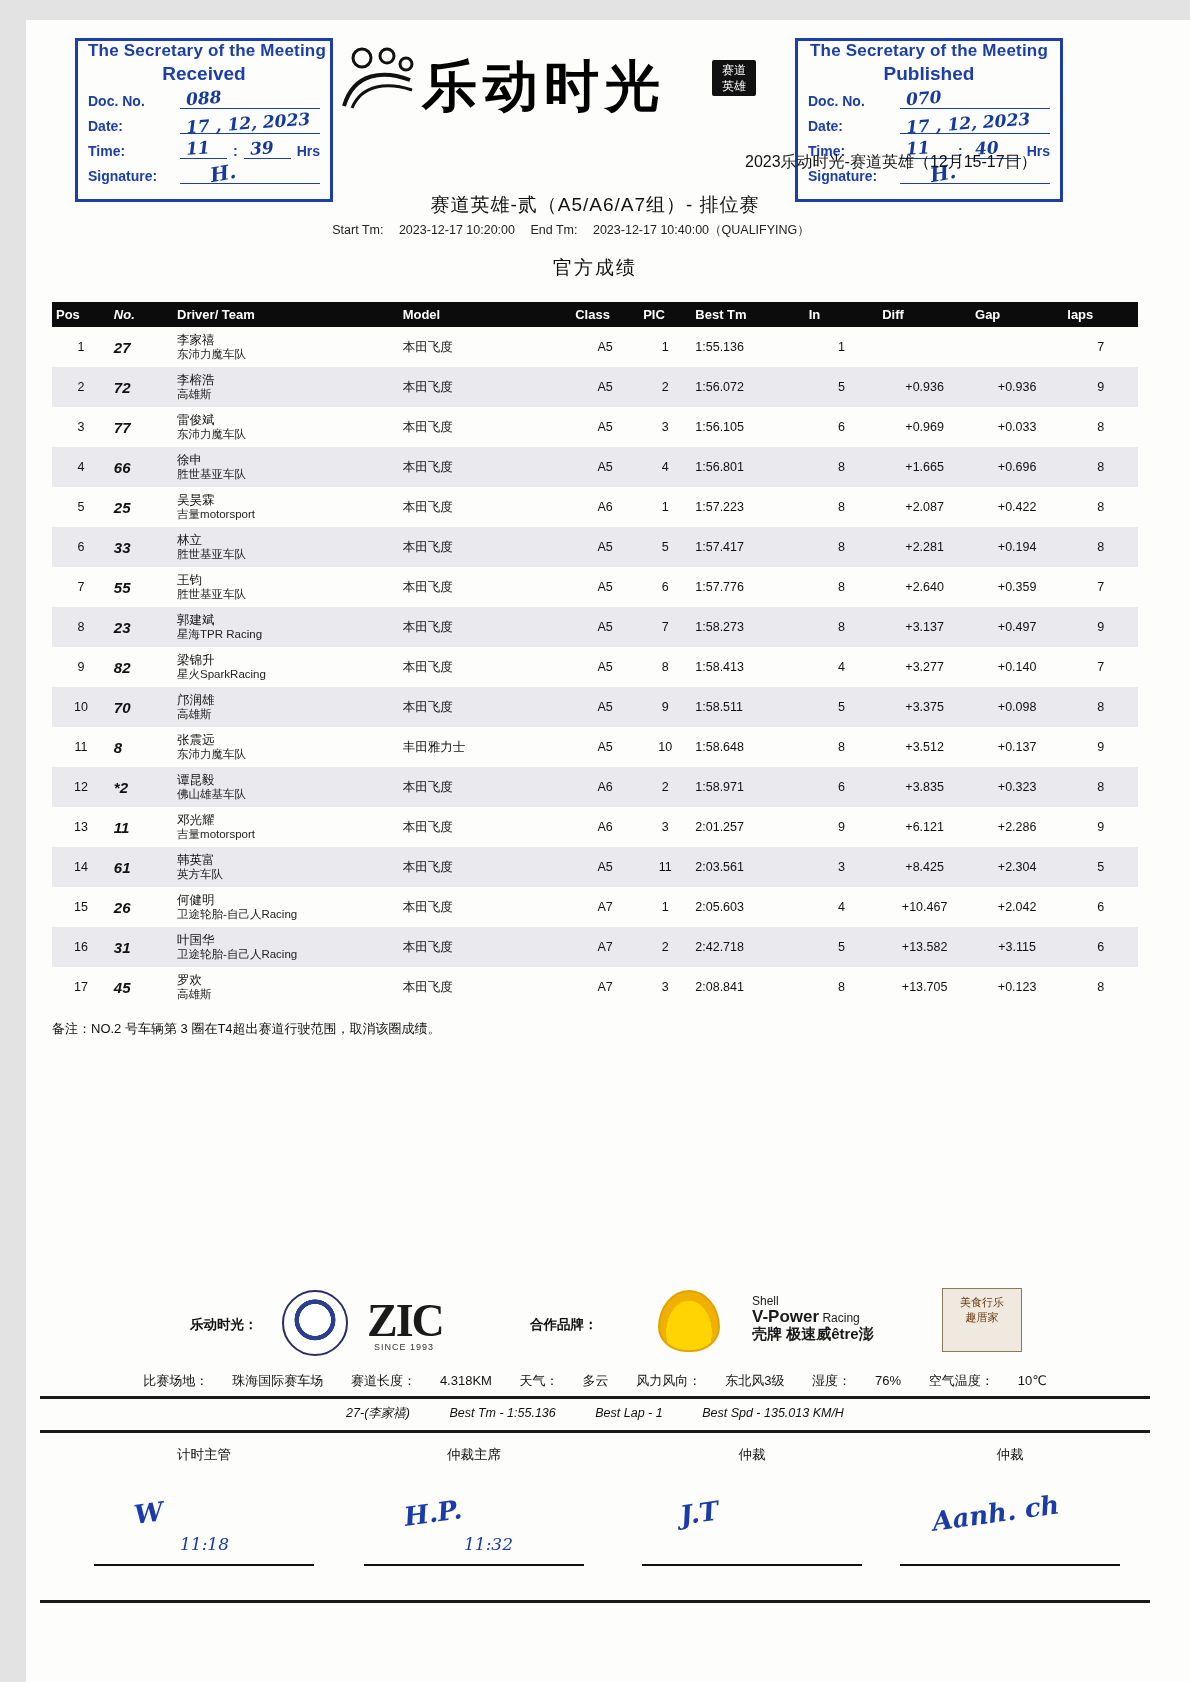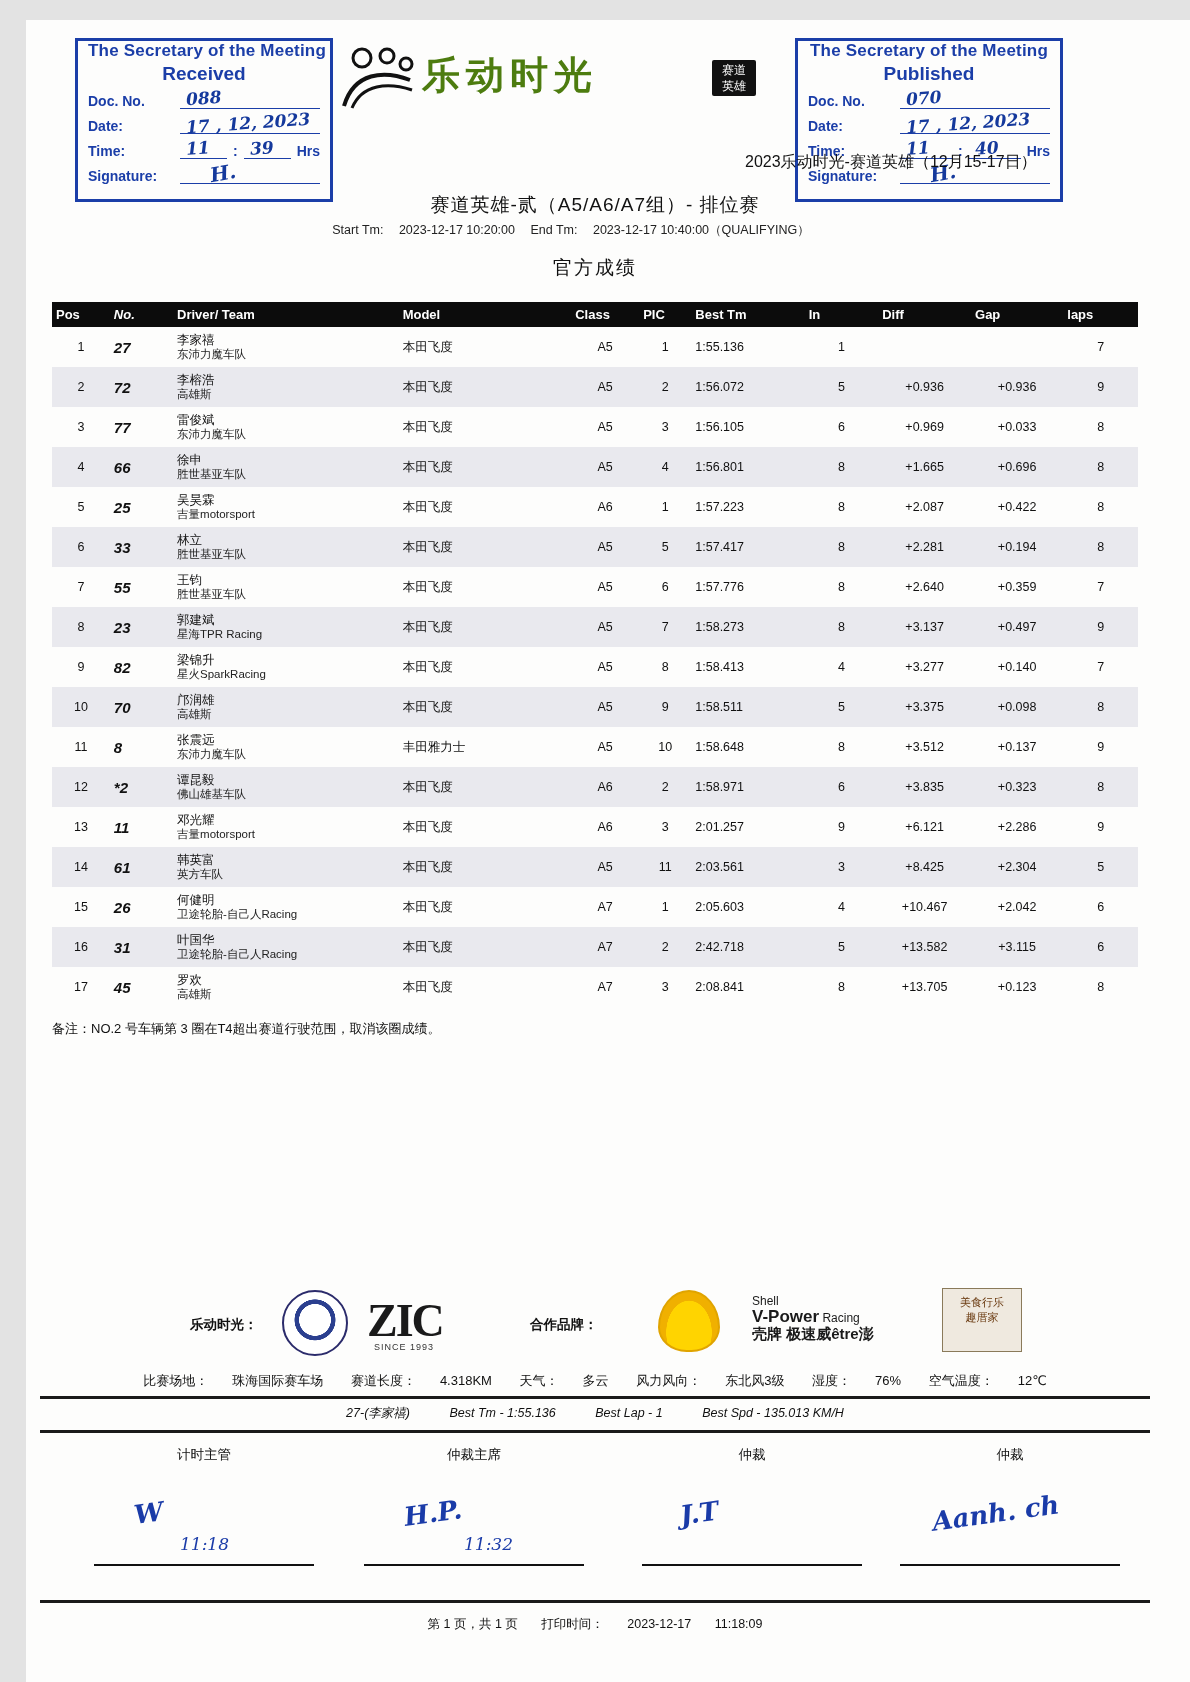--- a/index.html
+++ b/index.html
@@ -48,21 +48,21 @@
   .hand.sig{font-size:20px;left:30px;bottom:-2px;transform:rotate(-10deg);}
 
   #stamp-received{left:75px;top:38px;width:258px;}
   #stamp-published{left:795px;top:38px;width:268px;}
 
   
   .logo-wrap{position:absolute;left:322px;top:42px;width:450px;height:80px;}
   .logo-cn{
     position:absolute;left:100px;top:8px;
     font-family:"DejaVu Sans",sans-serif;
-    font-size:38px;font-weight:bold;letter-spacing:6px;color:#4d7c0f;
+    font-size:55px;font-weight:bold;letter-spacing:6px;color:#000000;
   }
   .logo-mark{
     position:absolute;left:10px;top:2px;width:92px;height:70px;
   }
   .logo-badge{
     position:absolute;left:390px;top:18px;
     width:44px;height:36px;background:#111;color:#fff;
     font-size:12px;line-height:16px;text-align:center;padding:2px 2px 0 2px;
     box-sizing:border-box;border-radius:2px;
   }
@@ -602,21 +602,21 @@
       <div>趣厝家</div>
     </div>
   </div>
 
   <div class="meta-line">
     <span>比赛场地：</span><span>珠海国际赛车场</span>
     <span>赛道长度：</span><span>4.318KM</span>
     <span>天气：</span><span>多云</span>
     <span>风力风向：</span><span>东北风3级</span>
     <span>湿度：</span><span>76%</span>
-    <span>空气温度：</span><span>12℃</span>
+    <span>空气温度：</span><span>10℃</span>
   </div>
 
   <div class="rule" id="rule-top"></div>
   <div class="best-line">
     <span>27-(李家禧)</span>
     <span>Best Tm - 1:55.136</span>
     <span>Best Lap - 1</span>
     <span>Best Spd - 135.013 KM/H</span>
   </div>
   <div class="rule" id="rule-bottom"></div>
@@ -635,19 +635,13 @@
     <div class="sig-ink" style="left:880px;">Aanh. ch</div>
 
     <div class="sign-line" id="sl-1"></div>
     <div class="sign-line" id="sl-2"></div>
     <div class="sign-line" id="sl-3"></div>
     <div class="sign-line" id="sl-4"></div>
   </div>
 
   <div class="rule" id="rule-sign"></div>
 
-  <div class="footer">
-    <span>第 1 页，共 1 页</span>
-    <span>打印时间：</span>
-    <span>2023-12-17</span>
-    <span>11:18:09</span>
-  </div>
 </div>
 
 </body></html>

